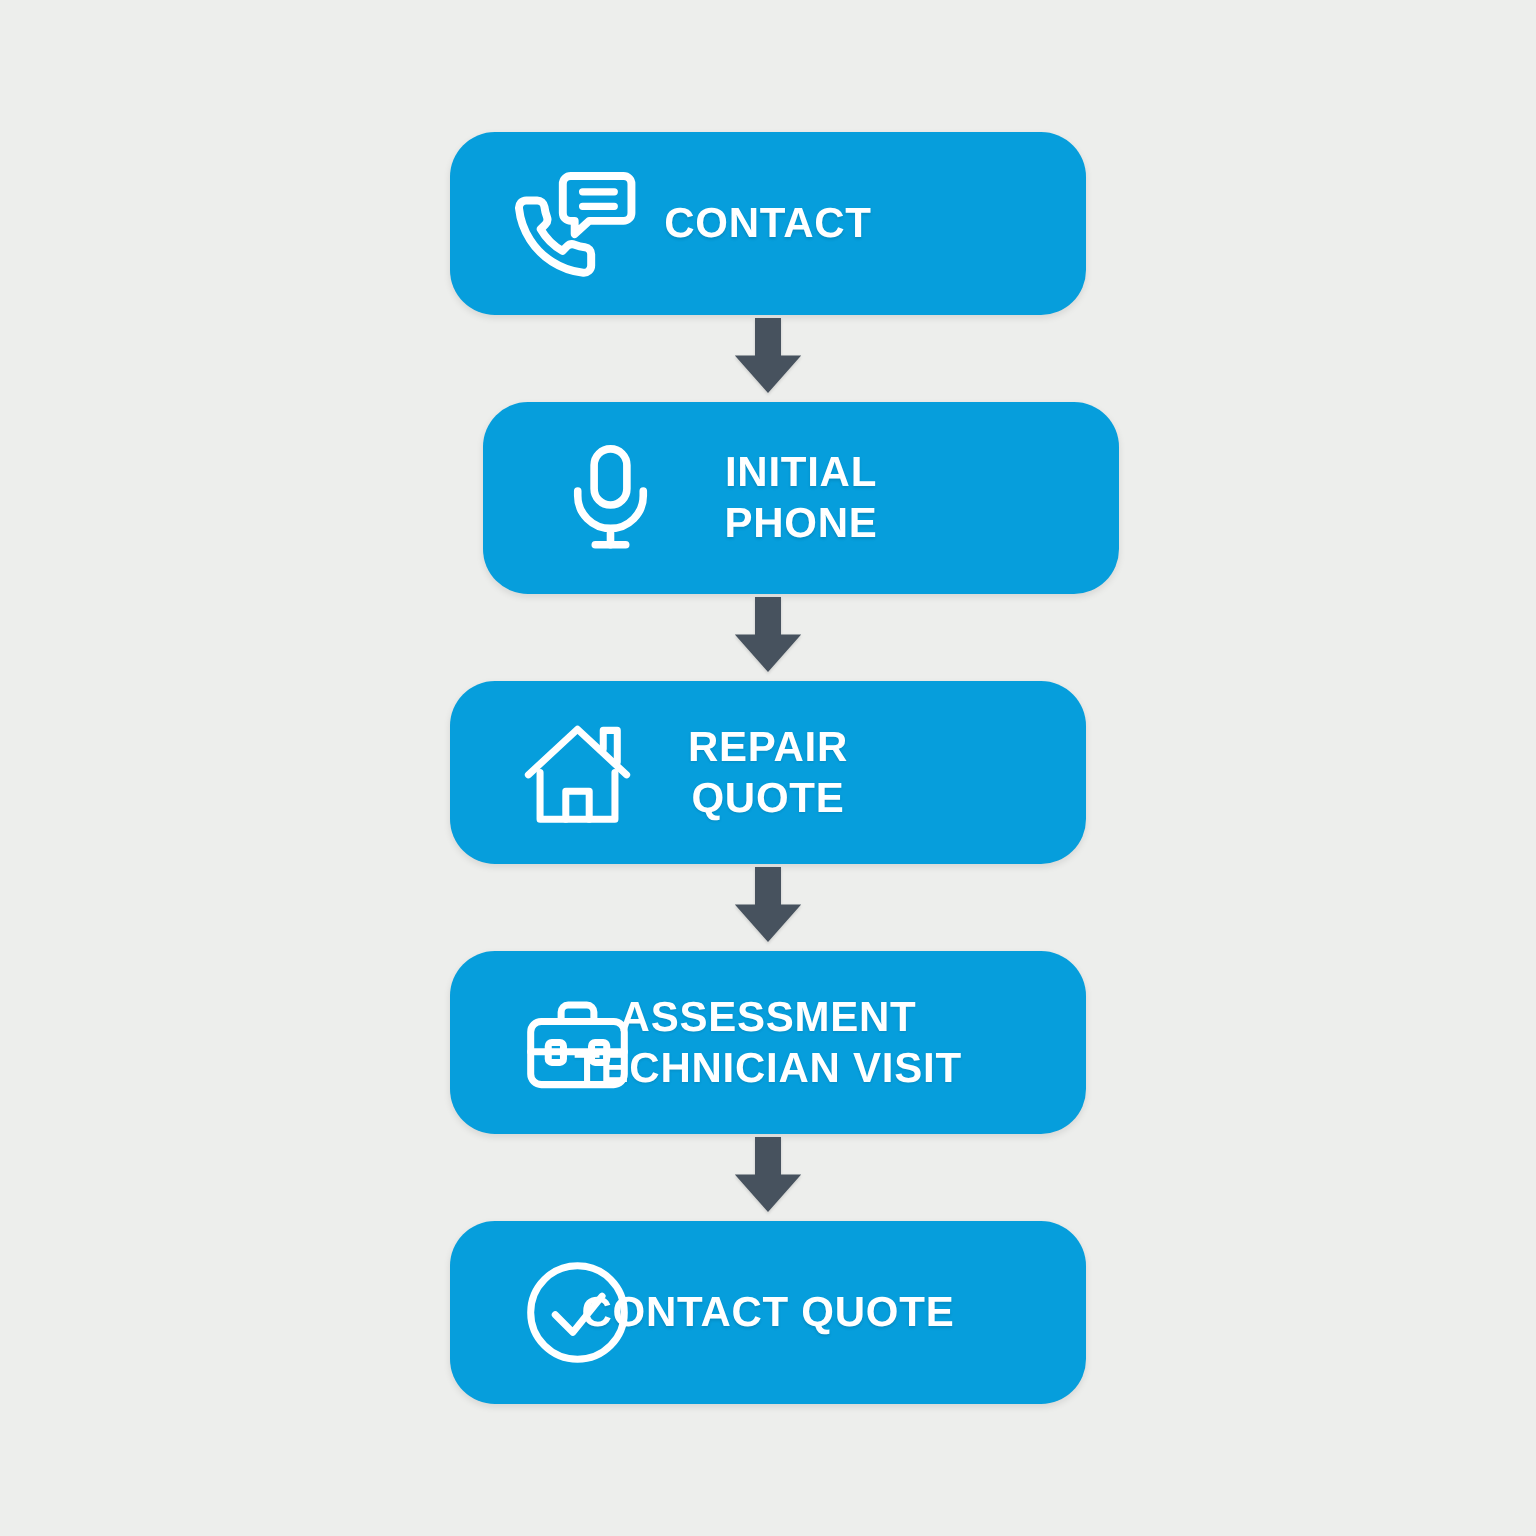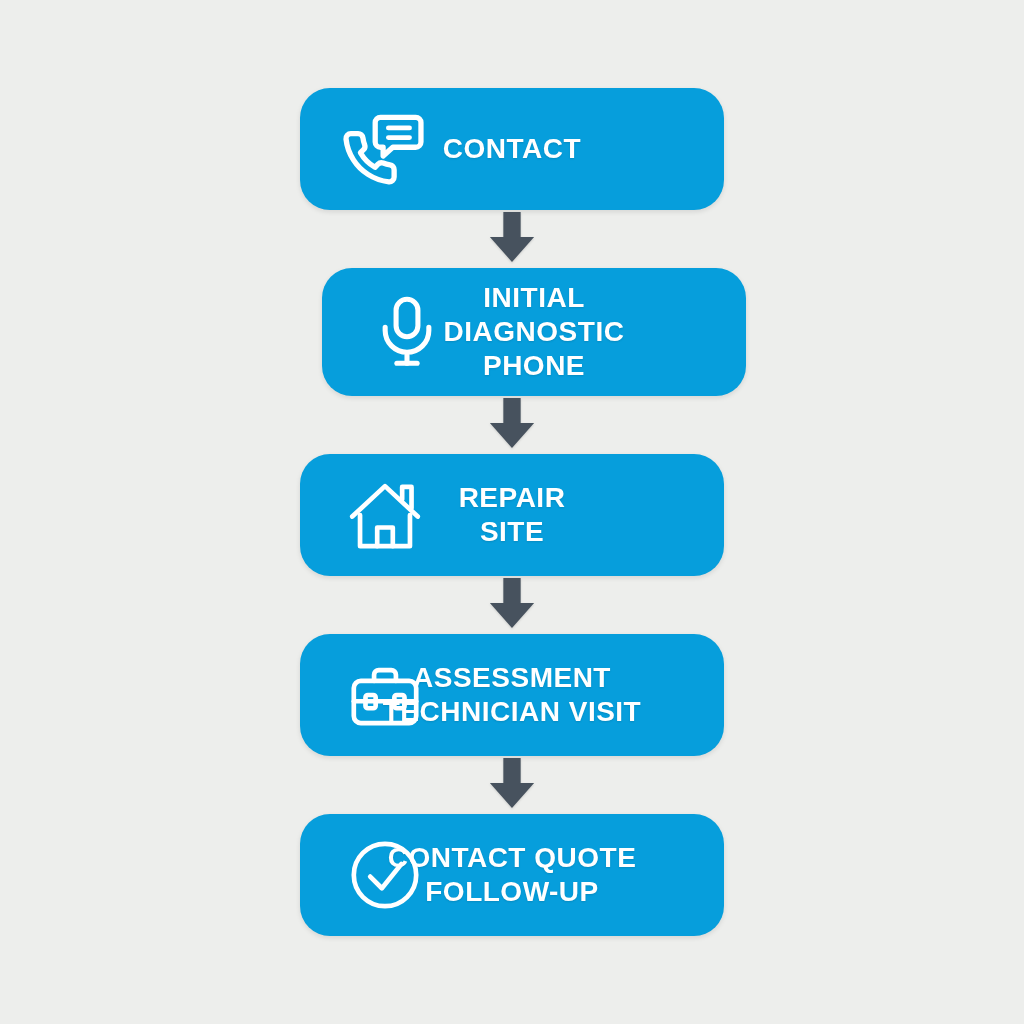--- a/index.html
+++ b/index.html
@@ -100,21 +100,20 @@
     <span class="icon">
       <svg viewBox="0 0 100 100" fill="none" stroke="#FFFFFF" stroke-width="6.5" stroke-linecap="round" stroke-linejoin="round">
         <rect x="36" y="8" width="28" height="48" rx="14"></rect>
         <path d="M22,44 v4 a28,28 0 0 0 56,0 v-4"></path>
         <path d="M50,80 V90"></path>
         <path d="M37,90 H63"></path>
       </svg>
     </span>
     <div class="label">
       <div>INITIAL</div>
-      <div>DIAGNOSTIC</div>
       <div>PHONE</div>
     </div>
   </div>
 
   <div class="arrow">
     <svg viewBox="0 0 46 52">
         <polygon fill="#47525E" points="14,0 32,0 32,26 46,26 23,52 0,26 14,26"></polygon>
       </svg>
   </div>
 
@@ -122,21 +121,21 @@
     <span class="icon">
       <svg viewBox="0 0 100 100" fill="none" stroke="#FFFFFF" stroke-width="6" stroke-linecap="round" stroke-linejoin="round">
         <path d="M8,52 L50,13 L92,52"></path>
         <path d="M72,30 V14 H84 V41"></path>
         <path d="M18,50 V90 H82 V50"></path>
         <path d="M40,90 V66 H60 V90"></path>
       </svg>
     </span>
     <div class="label">
       <div>REPAIR</div>
-      <div>SITE</div>
+      <div>QUOTE</div>
     </div>
   </div>
 
   <div class="arrow">
     <svg viewBox="0 0 46 52">
         <polygon fill="#47525E" points="14,0 32,0 32,26 46,26 23,52 0,26 14,26"></polygon>
       </svg>
   </div>
 
   <div class="step">
@@ -163,17 +162,16 @@
 
   <div class="step">
     <span class="icon">
       <svg viewBox="0 0 100 100" fill="none" stroke="#FFFFFF" stroke-width="6" stroke-linecap="round" stroke-linejoin="round">
         <circle cx="50" cy="50" r="40"></circle>
         <path d="M31,52 L46,67 L71,36"></path>
       </svg>
     </span>
     <div class="label">
       <div>CONTACT QUOTE</div>
-      <div>FOLLOW-UP</div>
     </div>
   </div>
 
 </div>
 
 </body></html>

